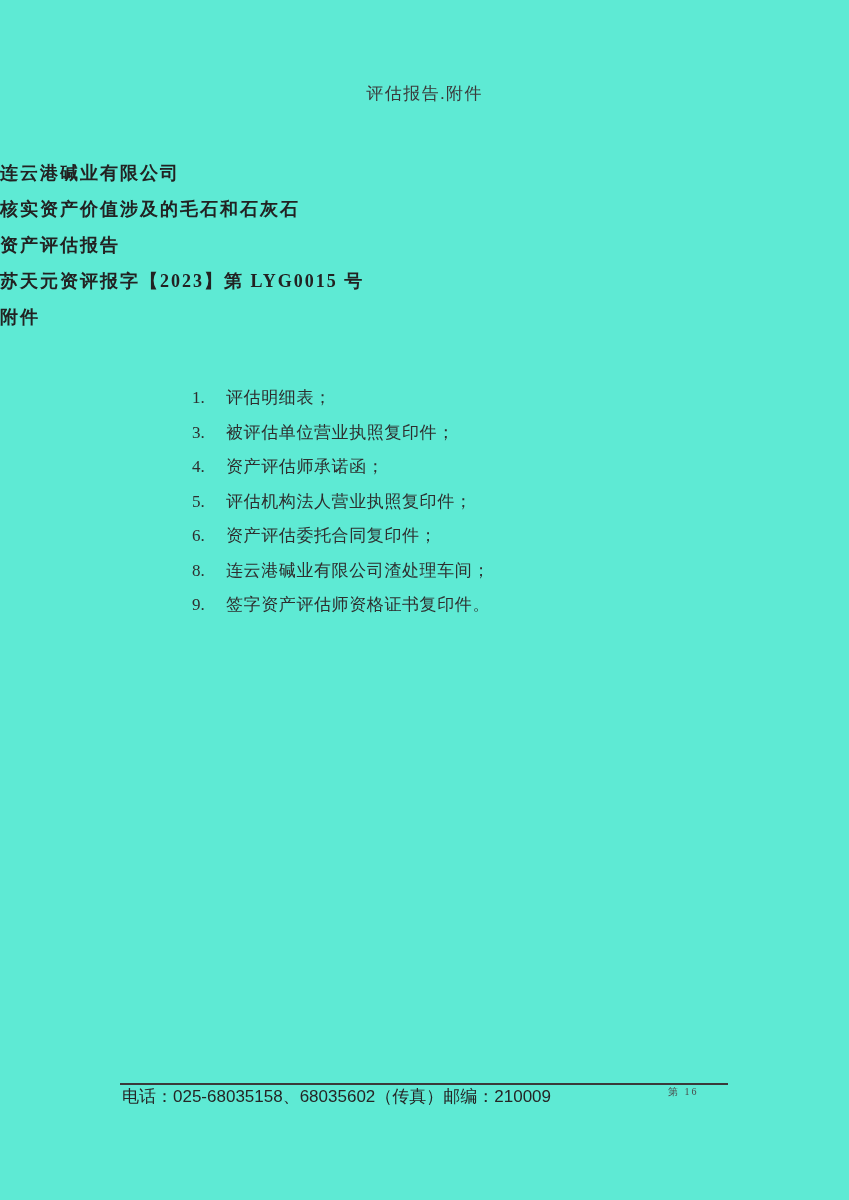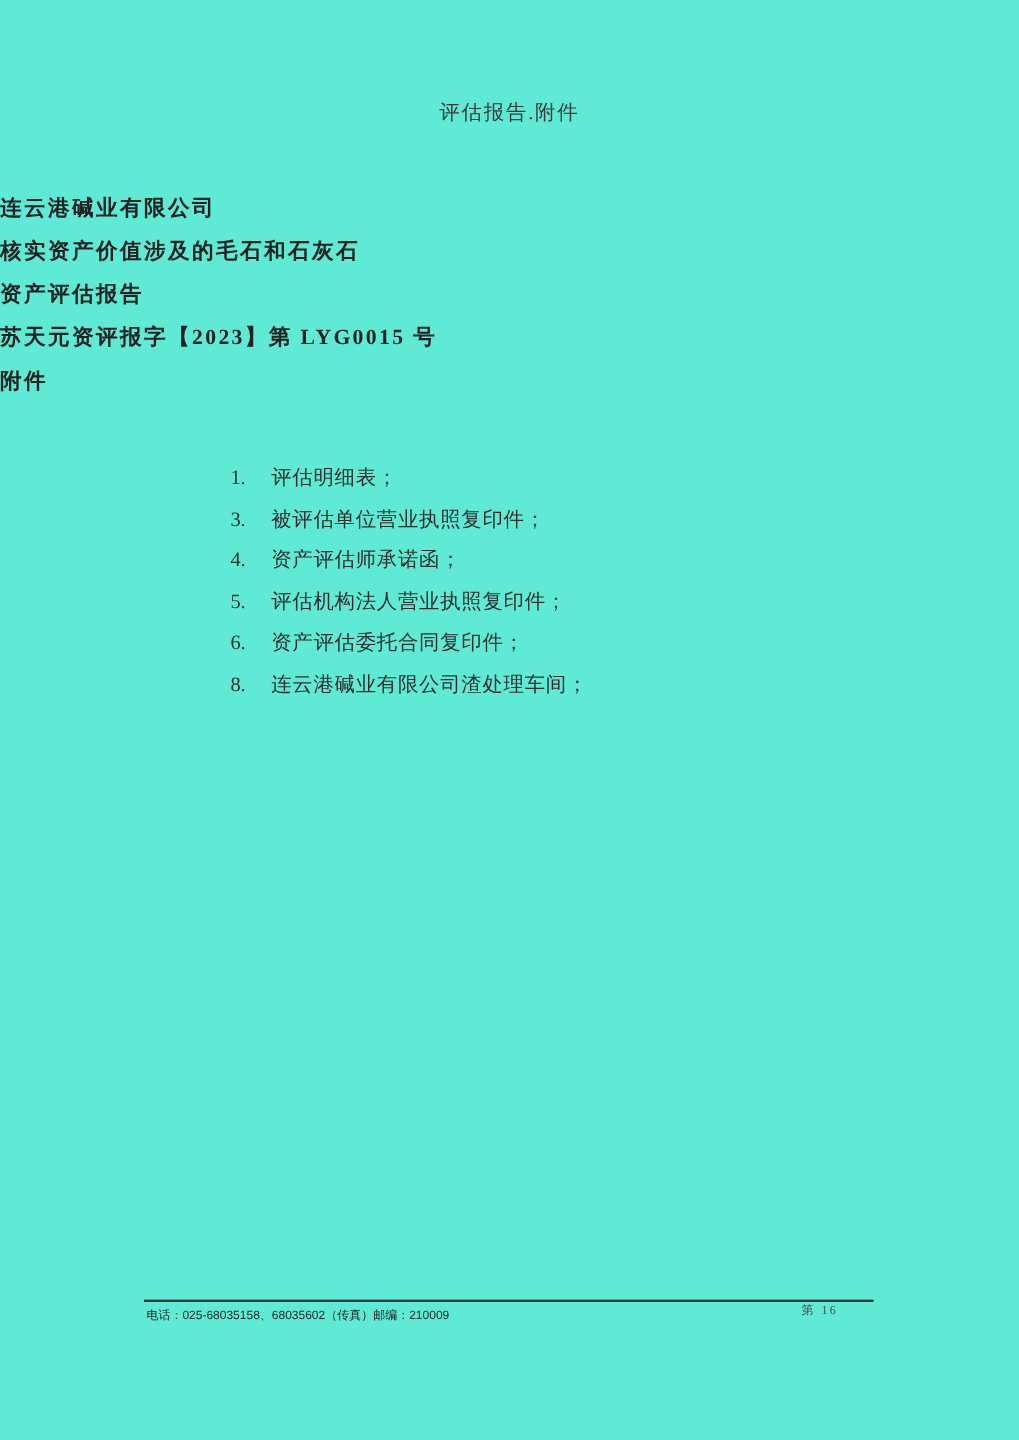--- a/index.html
+++ b/index.html
@@ -75,21 +75,21 @@
     left: 120px;
     width: 608px;
     border-top: 2px solid #3a3a3a;
     height: 0;
   }
   .footer-info {
     position: absolute;
     top: 1088px;
     left: 122px;
     font-family: "Liberation Sans", "DejaVu Sans", sans-serif;
-    font-size: 10px;
+    font-size: 17px;
     line-height: 18.5px;
     color: #252525;
   }
   .page-number {
     position: absolute;
     top: 1085px;
     left: 668px;
     font-size: 10px;
     letter-spacing: 2px;
     color: #4a4a4a;
@@ -110,20 +110,21 @@
     <div class="t-line">附件</div>
   </div>
 
   <div class="attachment-list">
     <p><span class="item-num">1.</span><span>评估明细表；</span></p>
     <p><span class="item-num">3.</span><span>被评估单位营业执照复印件；</span></p>
     <p><span class="item-num">4.</span><span>资产评估师承诺函；</span></p>
     <p><span class="item-num">5.</span><span>评估机构法人营业执照复印件；</span></p>
     <p><span class="item-num">6.</span><span>资产评估委托合同复印件；</span></p>
     <p><span class="item-num">8.</span><span>连云港碱业有限公司渣处理车间；</span></p>
+    <p><span class="item-num">9.</span><span>签字资产评估师资格证书复印件。</span></p>
   </div>
 
   <div class="footer-rule"></div>
 
   <div class="footer-info">
     <div>电话：025-68035158、68035602（传真）邮编：210009</div>
   </div>
 
   <div class="page-number">第 16</div>
 

